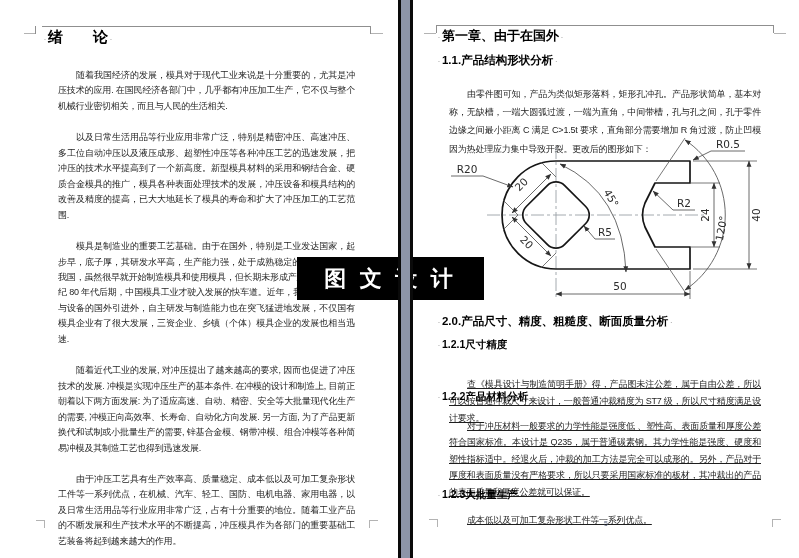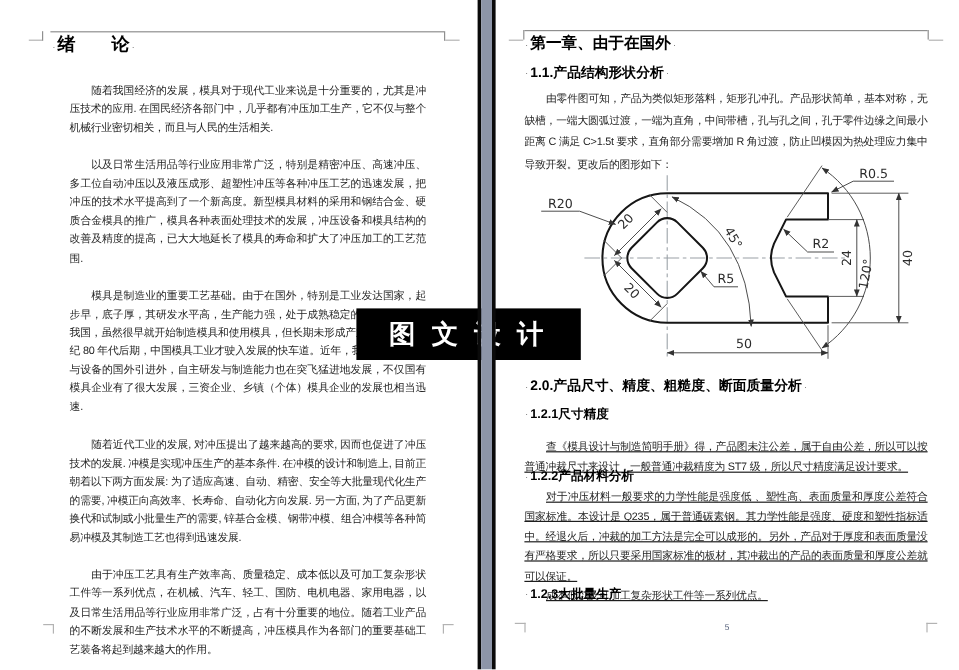--- a/index.html
+++ b/index.html
@@ -27,21 +27,21 @@
     font-size:9px;line-height:15.45px;color:#1e1e1e;text-align:justify;letter-spacing:-0.2px;}
   .lp-body p{margin:16px;text-indent:2em;}
   .pgnum{position:absolute;left:0;right:0;text-align:center;font-size:7px;color:#55607a;}
 
   
   .rp-h1{position:absolute;left:23px;top:27px;font-size:13px;font-weight:bold;color:#000;}
   .rp-h2{position:absolute;left:23px;font-size:11.5px;font-weight:bold;color:#000;}
   .rp-h3{position:absolute;left:23px;font-size:10.5px;font-weight:bold;color:#000;}
   .rp-body{position:absolute;left:24px;width:336px;font-size:9px;color:#1e1e1e;
     text-align:justify;letter-spacing:-0.2px;}
-  .rp-body p{margin:0;text-indent:2em;}
+  .rp-body p{margin:12px;text-indent:2em;}
   .mark{font-size:7px;color:#6a6a6a;font-weight:normal;vertical-align:2px;padding:0 2px;}
 
   
   .watermark{position:absolute;left:297px;top:257px;width:187px;height:43px;background:#000;
     z-index:20;display:flex;align-items:center;justify-content:center;}
   .watermark span{color:#fff;font-size:22px;font-weight:bold;letter-spacing:4px;
     font-family:"Liberation Serif","DejaVu Serif",serif;}
 
   .drawing{position:absolute;left:14px;top:136px;width:370px;height:180px;}
   svg text{font-family:"DejaVu Sans","Liberation Sans",sans-serif;font-size:10.5px;fill:#2b2b2b;}

